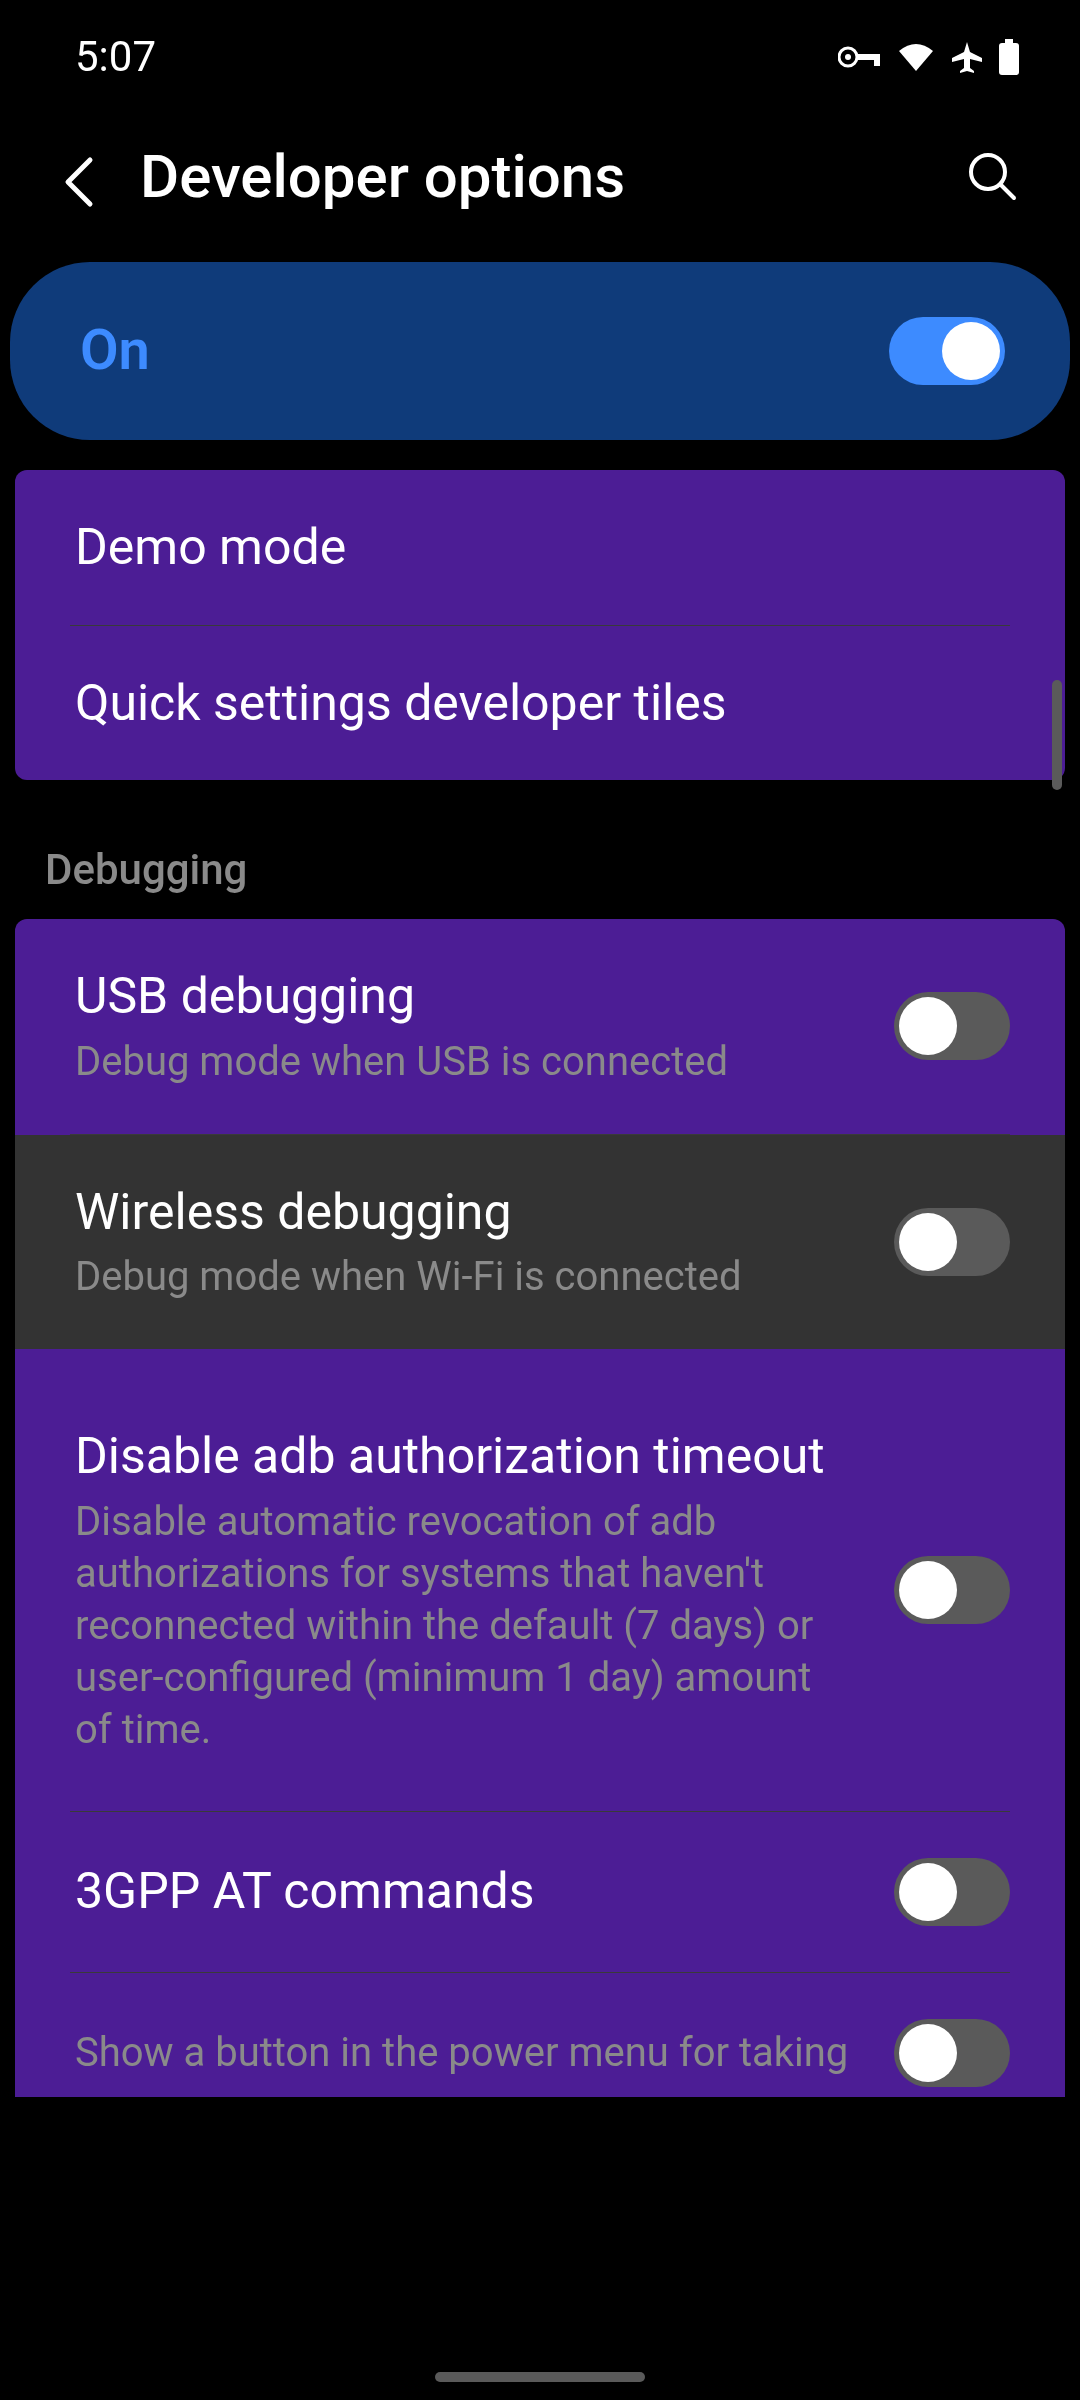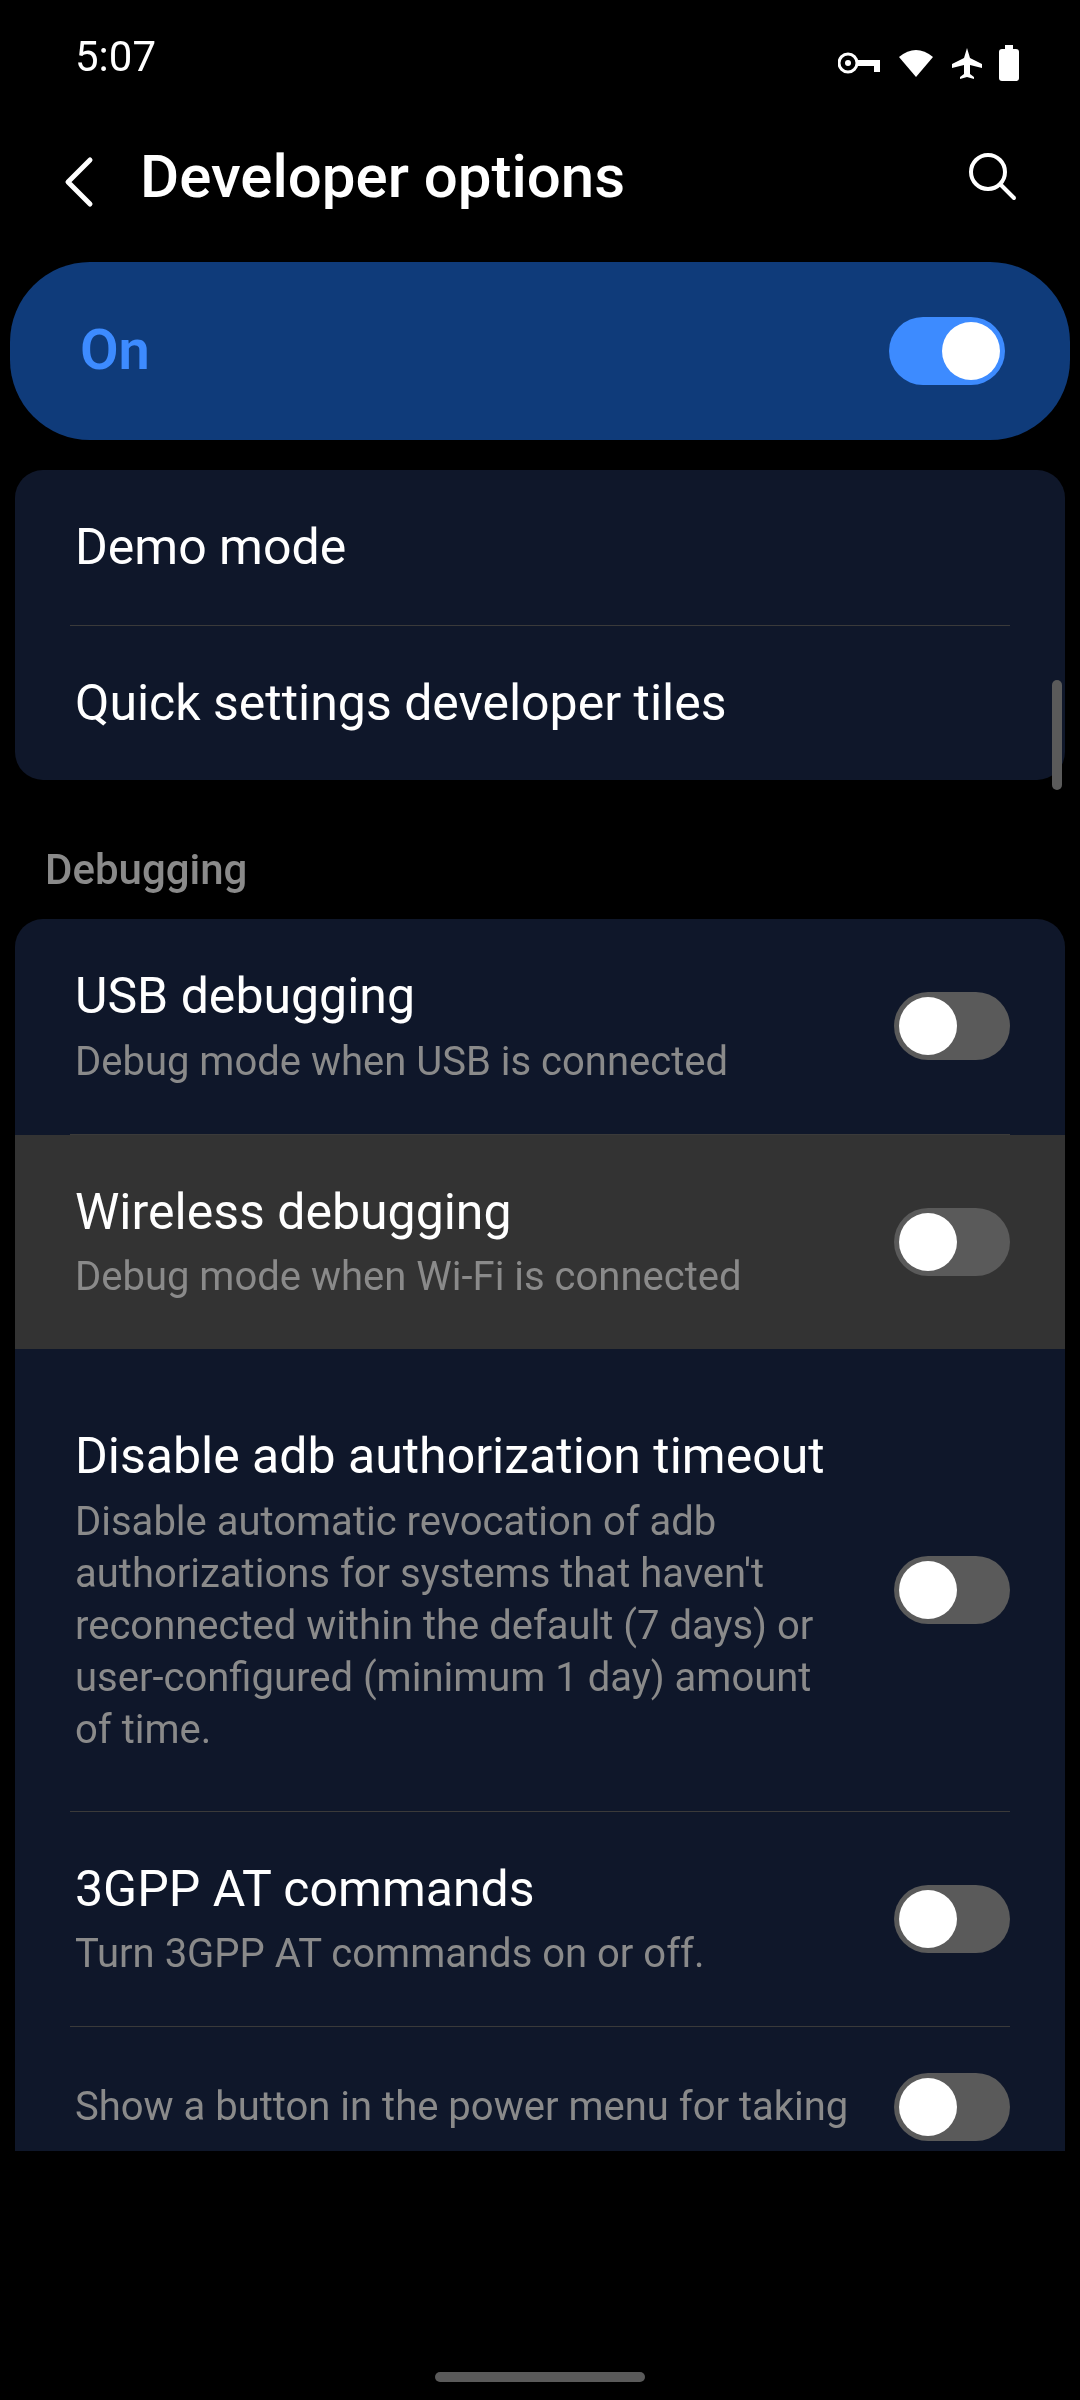--- a/index.html
+++ b/index.html
@@ -8,21 +8,21 @@
       height: 2400px;
       background: #000000;
       font-family: -apple-system, BlinkMacSystemFont, 'Segoe UI', Roboto, sans-serif;
       color: #ffffff;
       overflow: hidden;
       position: relative;
     }
     .status-bar {
       display: flex;
       justify-content: space-between;
-      align-items: flex-end;
+      align-items: center;
       padding: 32px 60px 20px 75px;
       font-size: 42px;
       font-weight: 400;
     }
     .status-icons {
       display: flex;
       gap: 14px;
       align-items: center;
     }
     .app-bar {
@@ -76,22 +76,22 @@
       top: 5px;
     }
     .toggle-switch.on .toggle-thumb {
       right: 5px;
     }
     .toggle-switch.off .toggle-thumb {
       left: 5px;
     }
     .settings-group {
       margin: 0 15px 45px 15px;
-      background: #0f172a;
-      border-radius: 28px;
+      background: #4c1d95;
+      border-radius: 12px;
       overflow: hidden;
     }
     .section-header {
       font-size: 42px;
       color: #8a8a8a;
       padding: 20px 0 25px 45px;
       font-weight: 500;
     }
     .settings-item {
       padding: 46px 55px 46px 60px;
@@ -252,21 +252,20 @@
     </div>
     <div class="toggle-switch off">
       <div class="toggle-thumb"></div>
     </div>
   </div>
   <div class="divider"></div>
 
   <div class="settings-item">
     <div class="item-text">
       <span class="item-title">3GPP AT commands</span>
-      <span class="item-subtitle">Turn 3GPP AT commands on or off.</span>
     </div>
     <div class="toggle-switch off">
       <div class="toggle-thumb"></div>
     </div>
   </div>
   <div class="divider"></div>
 
   <div class="settings-item" style="padding-bottom:10px;">
     <div class="item-text">
       <span class="item-subtitle">Show a button in the power menu for taking</span>

